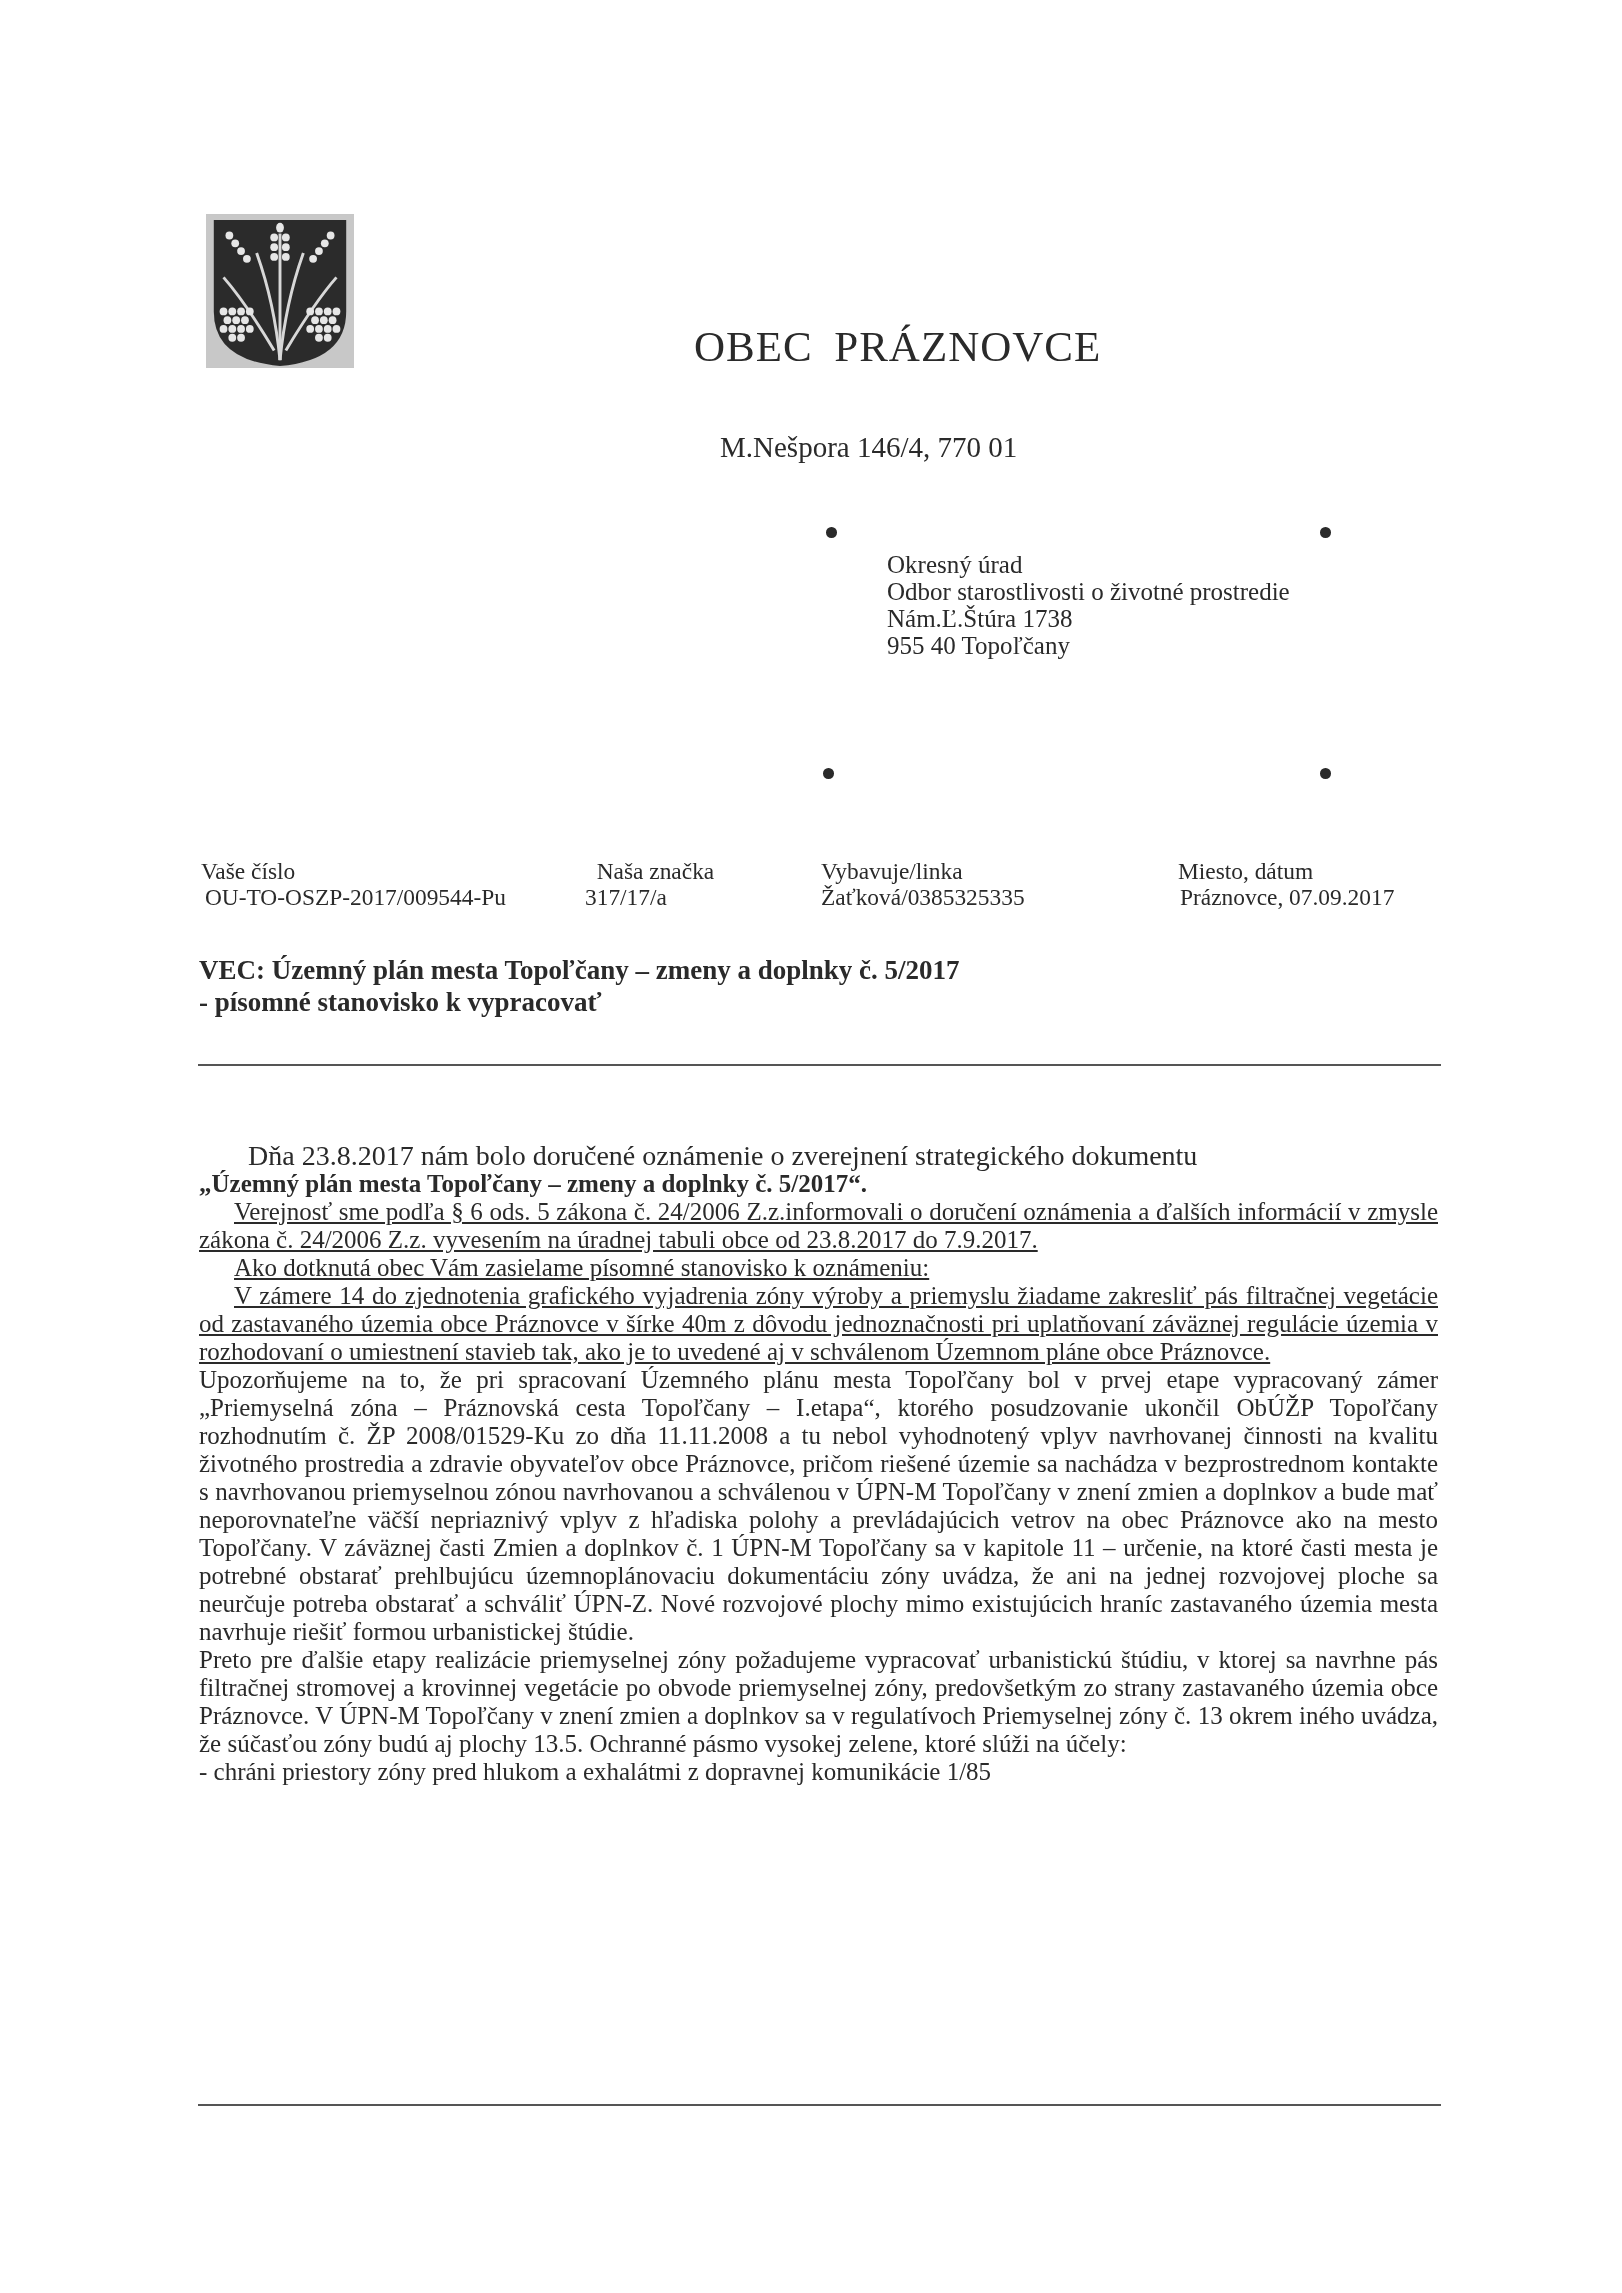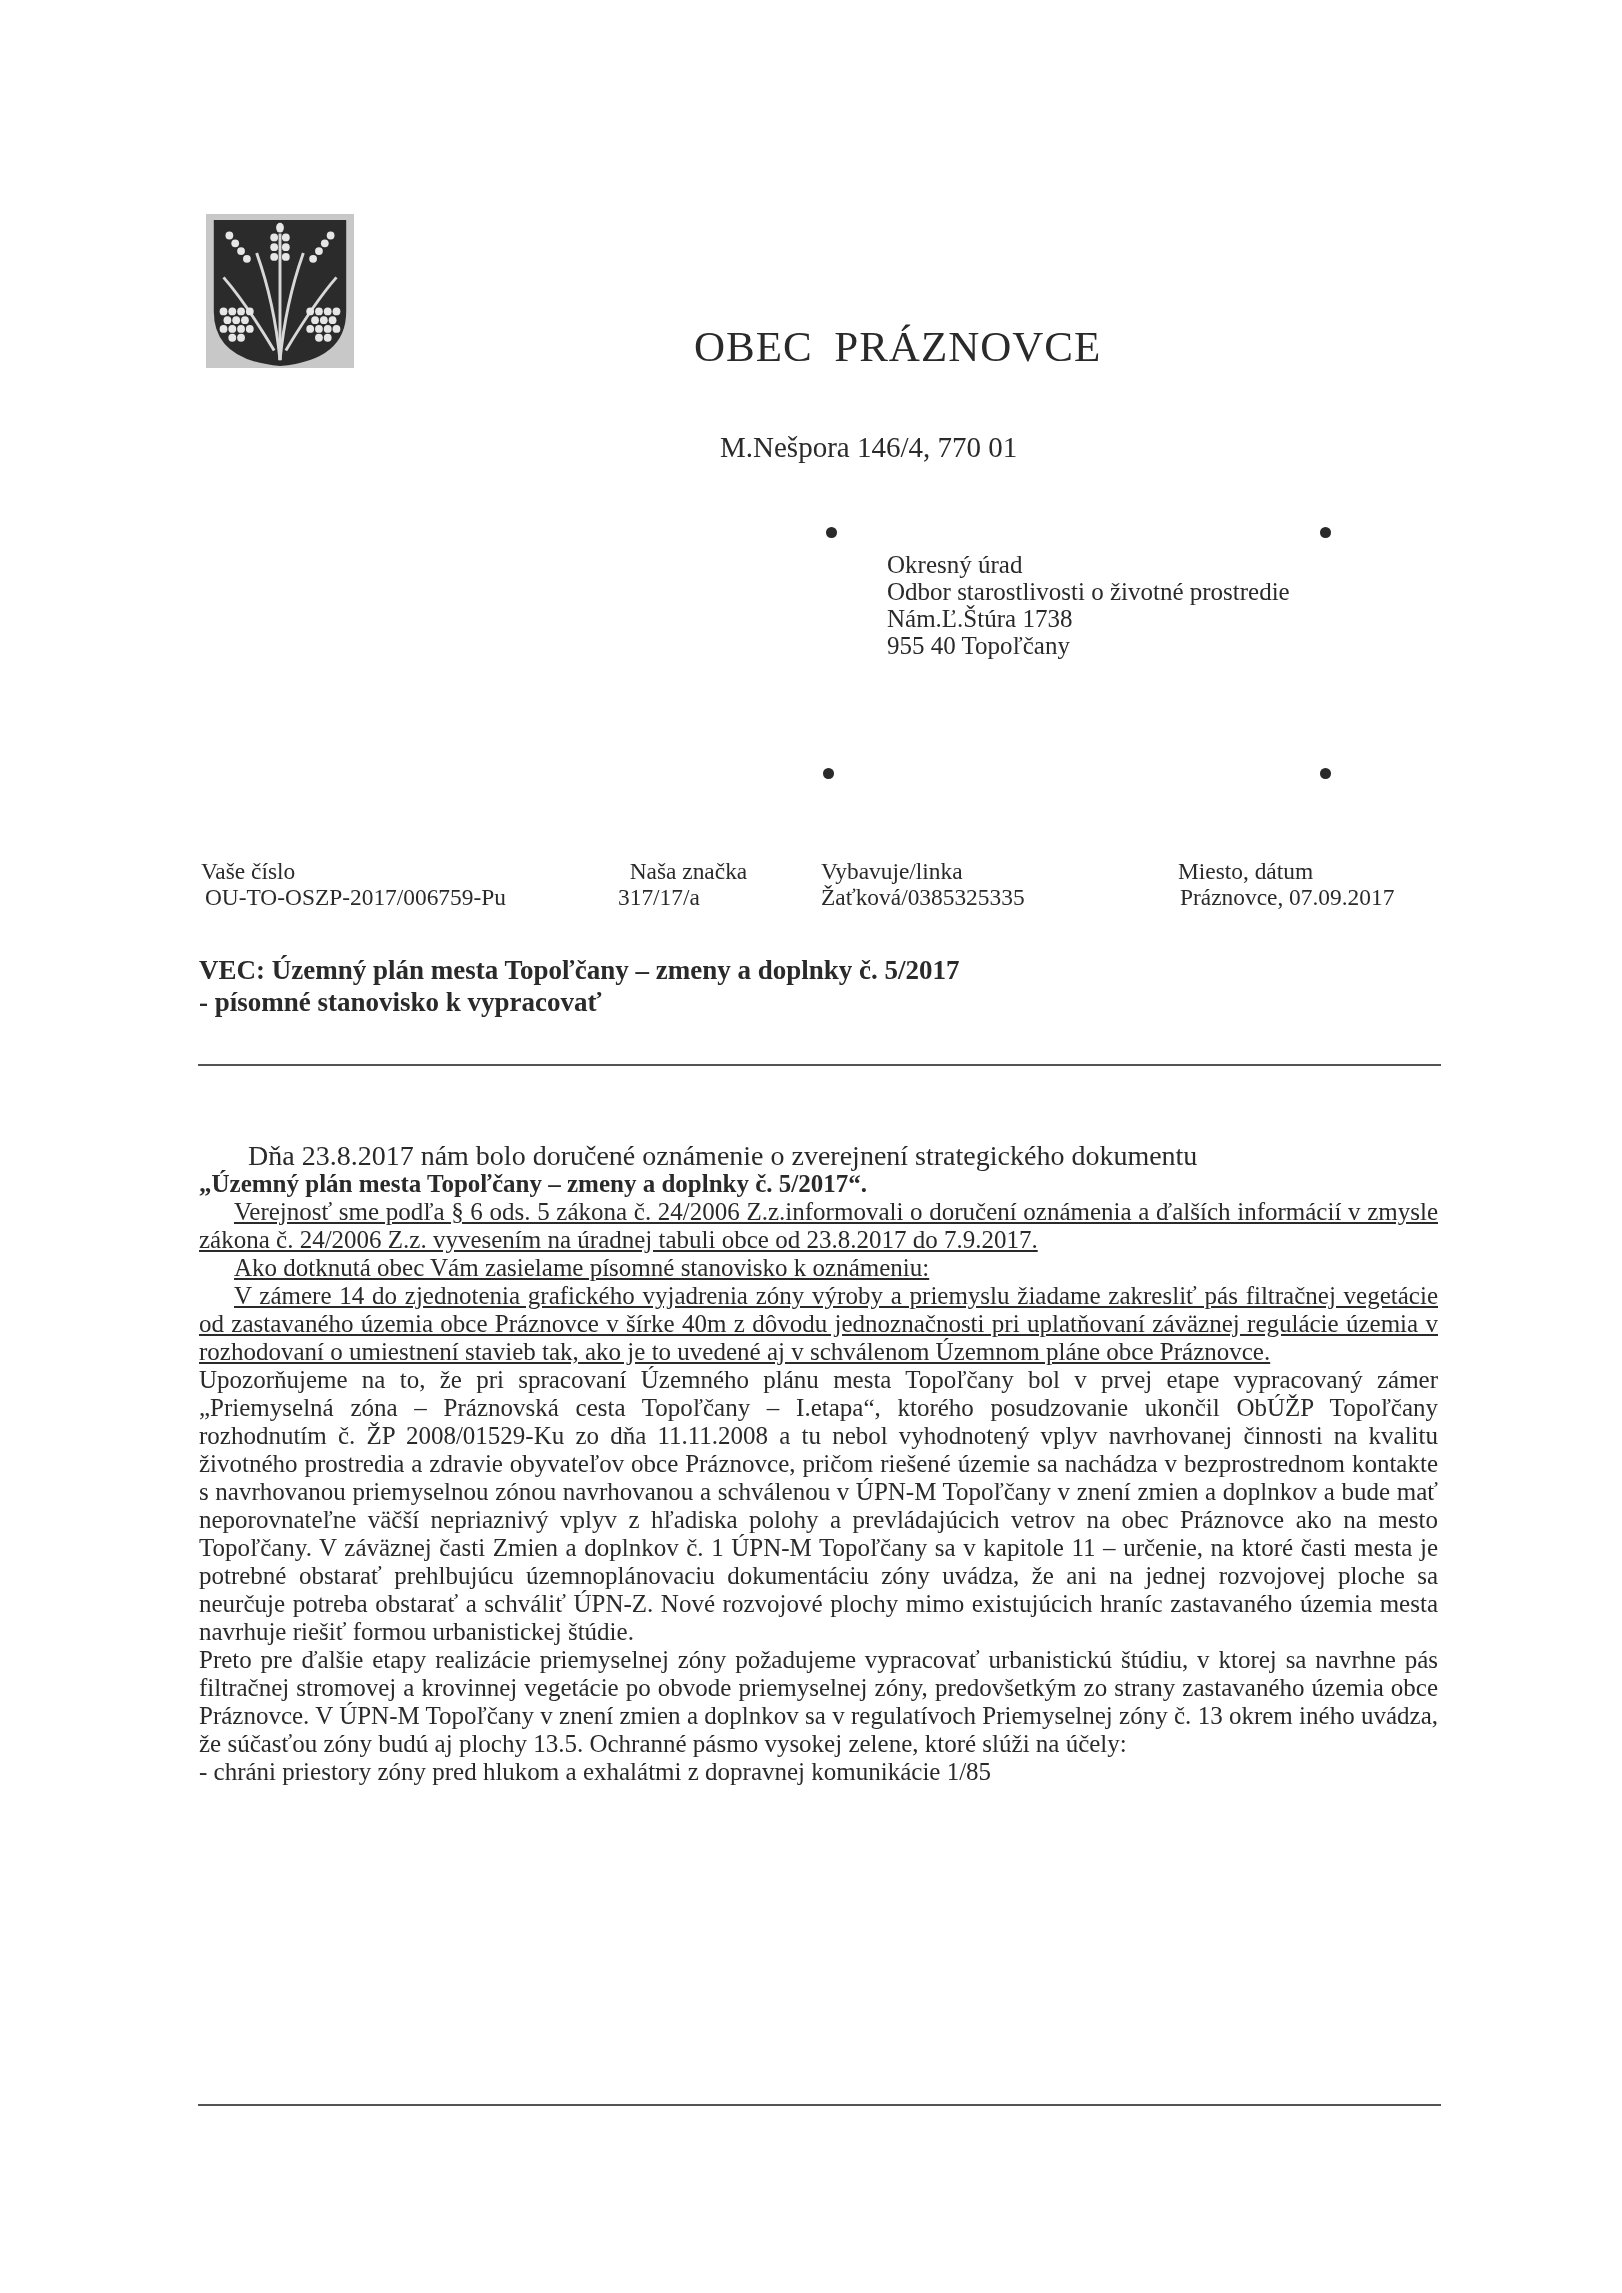--- a/index.html
+++ b/index.html
@@ -95,23 +95,23 @@
 
 <div class="abs recipient">
   <div>Okresný úrad</div>
   <div>Odbor starostlivosti o životné prostredie</div>
   <div>Nám.Ľ.Štúra 1738</div>
   <div>955 40 Topoľčany</div>
 </div>
 
 <div class="abs meta-col" style="left:201px; top:858px;">
   <div>Vaše číslo</div>
-  <div style="padding-left:3.9px;">OU-TO-OSZP-2017/006759-Pu</div>
+  <div style="padding-left:3.9px;">OU-TO-OSZP-2017/009544-Pu</div>
 </div>
-<div class="abs meta-col" style="left:585px; top:858px;margin-left:33px;">
+<div class="abs meta-col" style="left:585px; top:858px;">
   <div style="padding-left:11.7px;">Naša značka</div>
   <div>317/17/a</div>
 </div>
 <div class="abs meta-col" style="left:821px; top:858px;">
   <div>Vybavuje/linka</div>
   <div>Žaťková/0385325335</div>
 </div>
 <div class="abs meta-col" style="left:1178px; top:858px;">
   <div>Miesto, dátum</div>
   <div style="padding-left:2px;">Práznovce, 07.09.2017</div>

